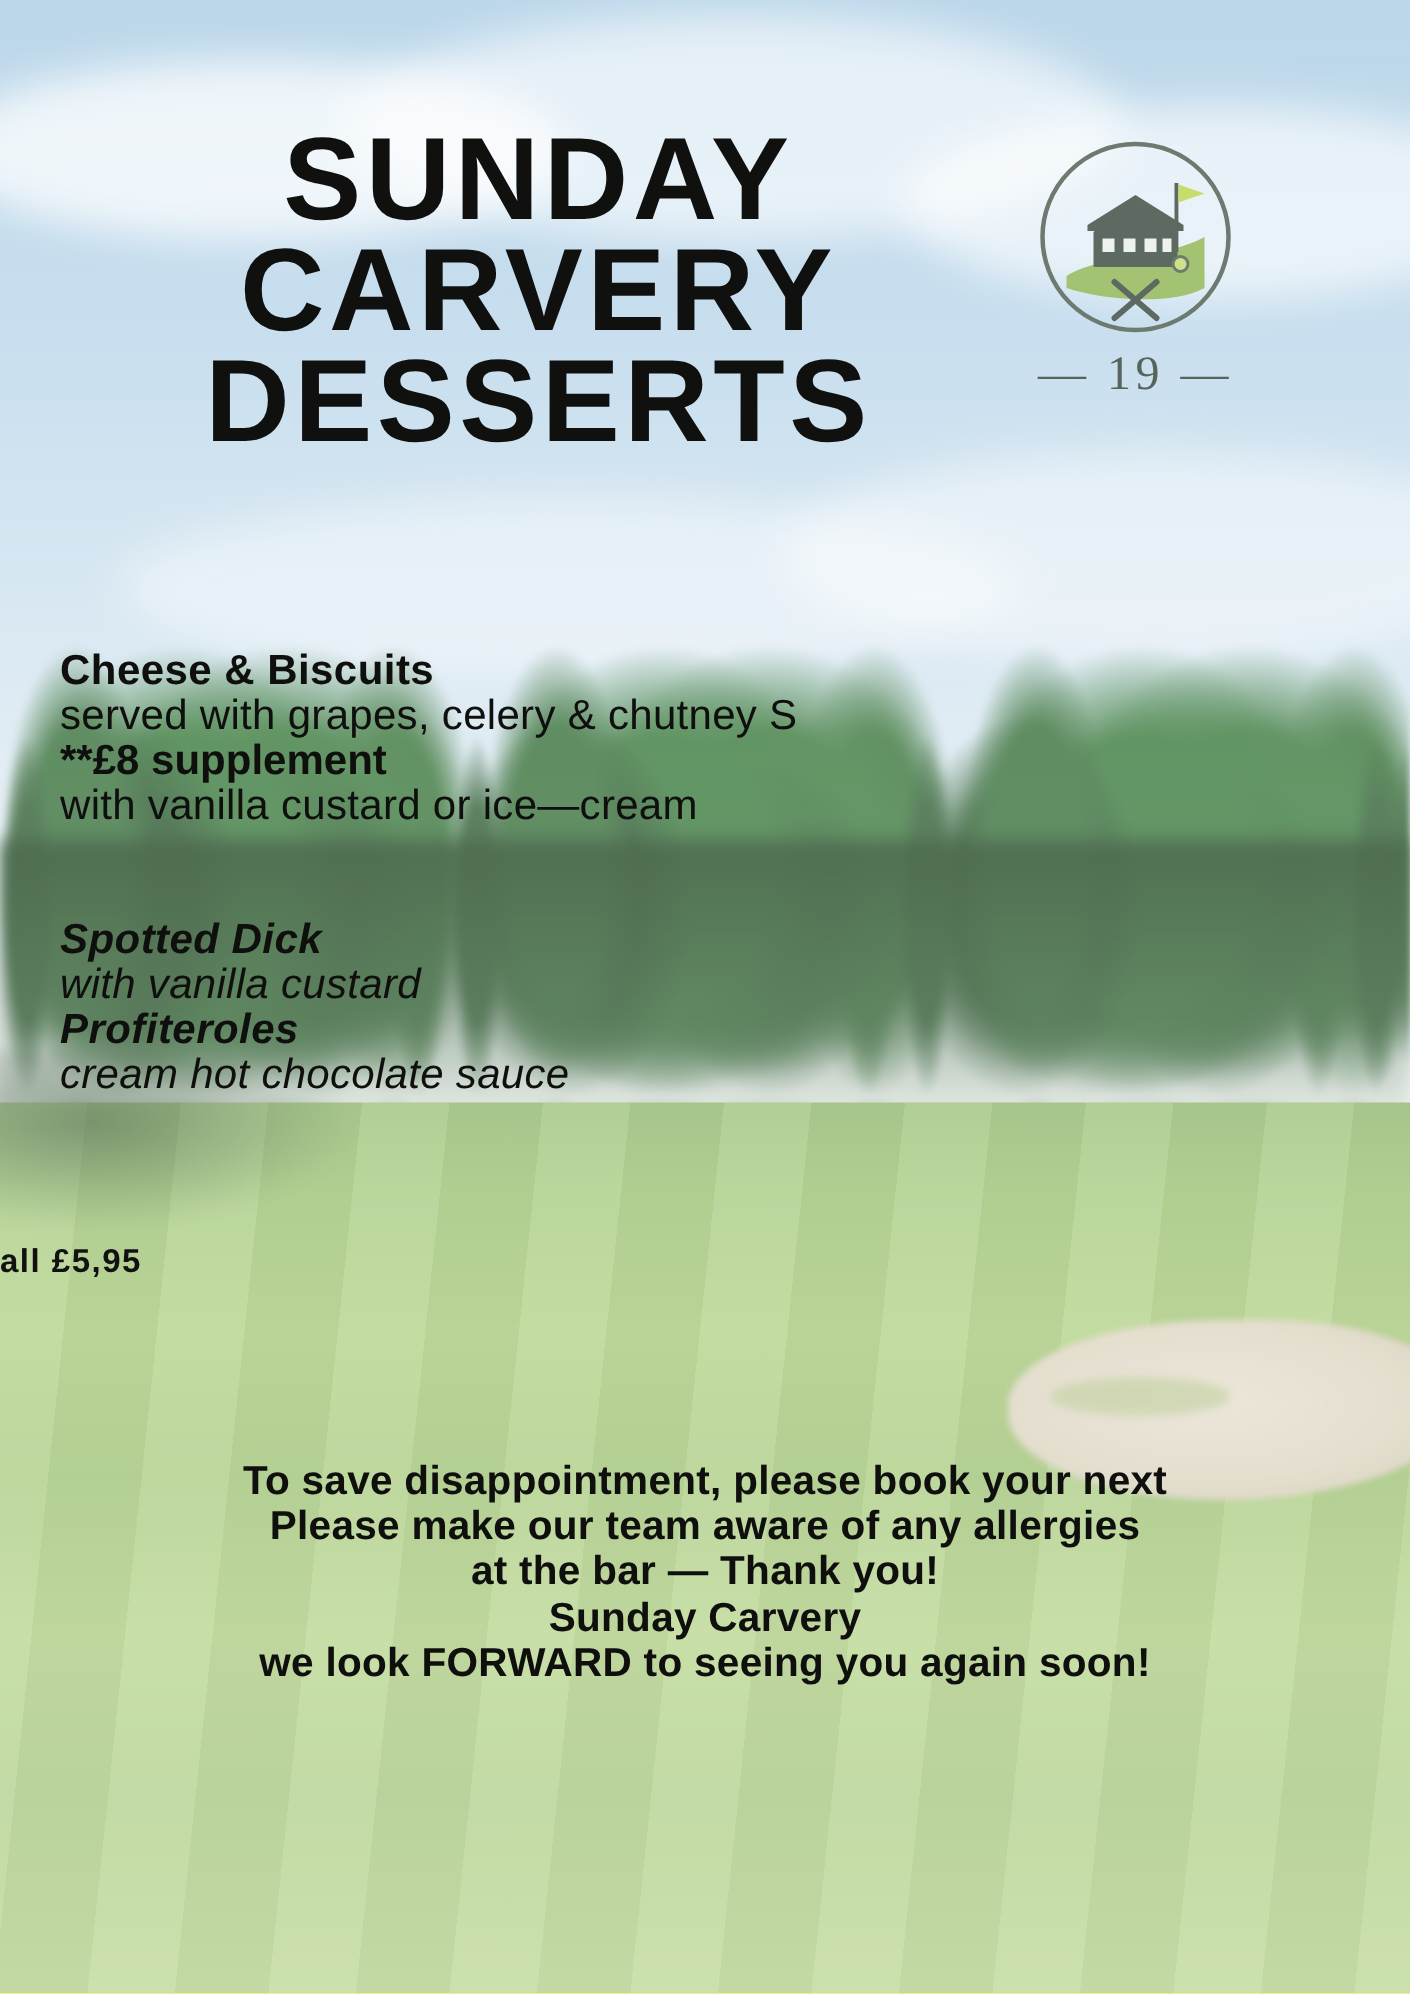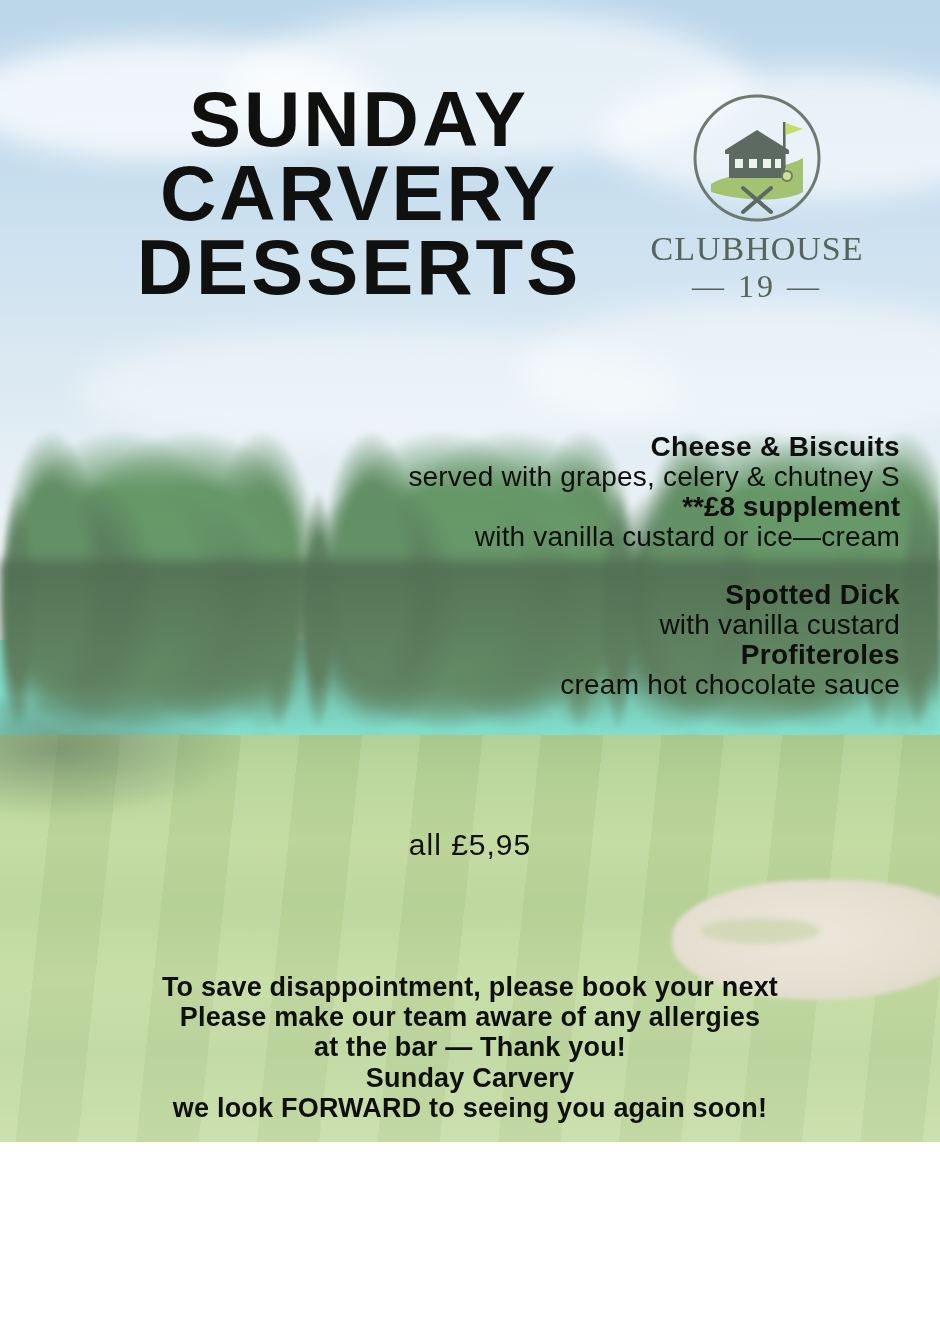--- a/index.html
+++ b/index.html
@@ -10,23 +10,23 @@
     width: 940px;
     height: 1329px;
     font-family: "Liberation Sans", sans-serif;
     overflow: hidden;
   }
 
   
   .poster {
     position: relative;
     width: 940px;
-    height: 1142px;
+    height: 1329px;
     overflow: hidden;
-    background: #5eead4;
+    background: #fde047;
   }
 
   
   .bg {
     position: absolute;
     inset: 0;
     overflow: hidden;
   }
   
   .bg-sky {
@@ -169,25 +169,25 @@
     color: #57645b;
     margin-top: 2px;
   }
 
   
   .menu {
     position: absolute;
     left: 40px;
     right: 40px;
     top: 432px;
-    text-align: right;
+    text-align: left;
     color: #0f0f0e;
   }
   .group { margin-bottom: 0; }
-  .group + .group { margin-top: 28px; }
+  .group + .group { margin-top: 59px; font-style: italic; }
 
   .item-name {
     font-size: 28px;
     font-weight: 700;
     line-height: 1.06;
     letter-spacing: 0.3px;
   }
   .item-desc {
     font-size: 28px;
     font-weight: 400;
@@ -197,23 +197,23 @@
   .item-note {
     font-size: 28px;
     font-weight: 700;
     line-height: 1.08;
   }
 
   .price {
     position: absolute;
     left: 0; right: 0;
     top: 828px;
-    text-align: center;
-    font-size: 30px;
-    font-weight: 400;
+    text-align: left;
+    font-size: 22px;
+    font-weight: 700;
     letter-spacing: 1px;
     color: #111;
   }
 
   .footer {
     position: absolute;
     left: 40px; right: 40px;
     top: 972px;
     text-align: center;
     color: #0f0f0e;
@@ -278,21 +278,20 @@
             <path d="M98.6 35 L116 41 L98.6 47 Z" fill="#c8dc6a"></path>
             <circle cx="100" cy="88" r="5" fill="#cfe08a" stroke="#6d7a70" stroke-width="2"></circle>
           </g>
 
           <g stroke="#5d6a61" stroke-width="4" stroke-linecap="round">
             <line x1="56" y1="100" x2="84" y2="124"></line>
             <line x1="84" y1="100" x2="56" y2="124"></line>
           </g>
         </svg>
       </div>
-      <div class="logo-word">CLUBHOUSE</div>
       <div class="logo-sub">— 19 —</div>
     </div>
 
     <div class="menu">
 
       <div class="group">
         <div>
           <div class="item-name">Cheese &amp; Biscuits</div>
           <div class="item-desc">served with grapes, celery &amp; chutney S</div>
           <div class="item-note">**£8 supplement</div>

